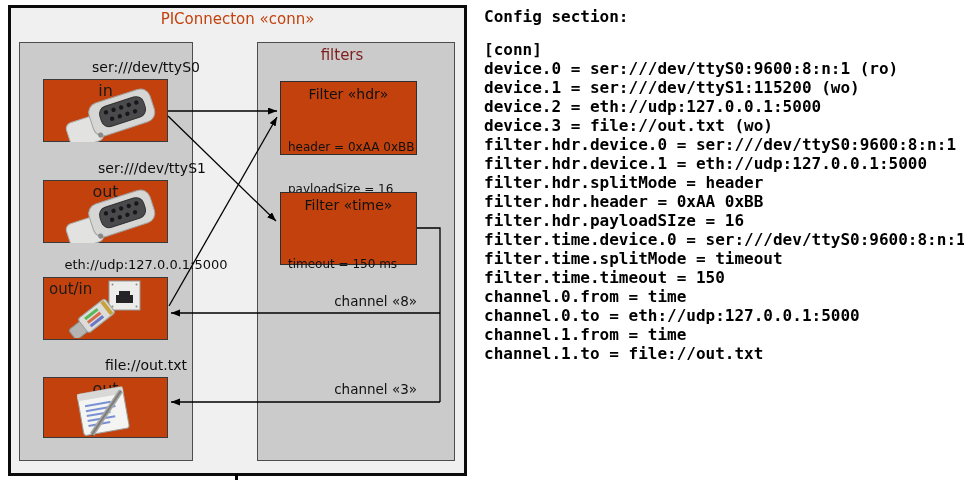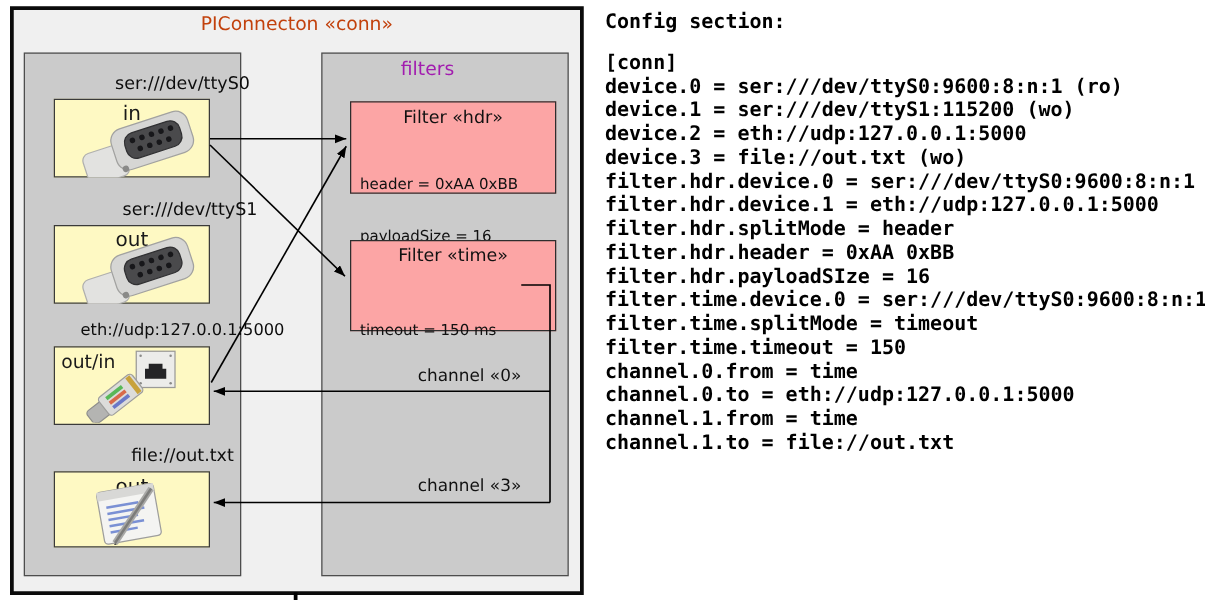--- a/index.html
+++ b/index.html
@@ -10,33 +10,33 @@
   .abs{position:absolute;box-sizing:border-box;}
 
   
   .outer-box{left:8px;top:5px;width:459px;height:471px;border:3px solid #0b0b0b;background:#f0f0f0;}
   .diagram-title{left:8px;top:10px;width:459px;text-align:center;font-size:15px;color:#c2410c;}
 
   
   .panel{background:#cbcbcb;border:1.5px solid #4d4d4d;}
   .devices-panel{left:19px;top:42px;width:174px;height:419px;}
   .filters-panel{left:257px;top:42px;width:198px;height:419px;}
-  .filters-label{left:257px;top:46px;width:170px;text-align:center;font-size:15px;color:#a21caf;}
+  .filters-label{left:257px;top:46px;width:170px;text-align:center;font-size:15px;color:#7f1d1d;}
 
   
   .dev-label{left:19px;width:174px;text-align:center;font-size:14px;color:#0d0d0d;white-space:nowrap;margin-left:40px;}
   .dev-label.small{font-size:13px;}
 
   
-  .dev-box{left:43px;width:125px;background:#fef9c3;border:1.5px solid #3a3a3a;}
+  .dev-box{left:43px;width:125px;background:#c2410c;border:1.5px solid #3a3a3a;}
   .dir-label{position:absolute;left:0;top:1px;width:100%;text-align:center;font-size:16px;color:#1a1a1a;}
   .dir-label.corner{left:5px;top:2px;width:auto;text-align:left;font-size:15px;}
 
   
-  .filter-box{left:280px;width:165px;background:#fca5a5;border:1.5px solid #2e2e2e;}
+  .filter-box{left:280px;width:137px;background:#c2410c;border:1.5px solid #2e2e2e;}
   .filter-title{position:absolute;left:0;top:4px;width:100%;text-align:center;font-size:14px;color:#111;}
   .filter-props{position:absolute;left:7px;font-size:12px;line-height:14px;color:#111;white-space:pre;}
 
   
   .channel-label{width:140px;left:277px;text-align:right;font-size:13.5px;color:#111;white-space:nowrap;}
 
   
   .config-heading{left:484px;top:7px;font-family:"DejaVu Sans Mono",monospace;font-weight:bold;font-size:16px;color:#000;white-space:pre;}
   .config-lines{left:484px;top:40px;margin:0;font-family:"DejaVu Sans Mono",monospace;font-weight:bold;font-size:16px;line-height:19px;color:#000;white-space:pre;}
 
@@ -151,21 +151,21 @@
     </div>
   </div>
 
   <div class="abs filter-box" style="top:192px;height:73px;">
     <div class="filter-title">Filter «time»</div>
     <div class="filter-props" style="top:36px;">
       <div>timeout = 150 ms</div>
     </div>
   </div>
 
-  <div class="abs channel-label" style="top:293px;">channel «0»</div>
+  <div class="abs channel-label" style="top:293px;">channel «8»</div>
   <div class="abs channel-label" style="top:381px;">channel «3»</div>
 
   <svg class="abs overlay" viewBox="0 0 964 484">
     <defs>
       <marker id="arr" orient="auto" markerUnits="userSpaceOnUse" markerWidth="10" markerHeight="8" refX="9" refY="3.5">
         <path d="M0,0 L9,3.5 L0,7 z" fill="#000"></path>
       </marker>
     </defs>
     <line class="ln" x1="168" y1="111" x2="277" y2="111" marker-end="url(#arr)"></line>
     <line class="ln" x1="168" y1="116" x2="276" y2="221" marker-end="url(#arr)"></line>

